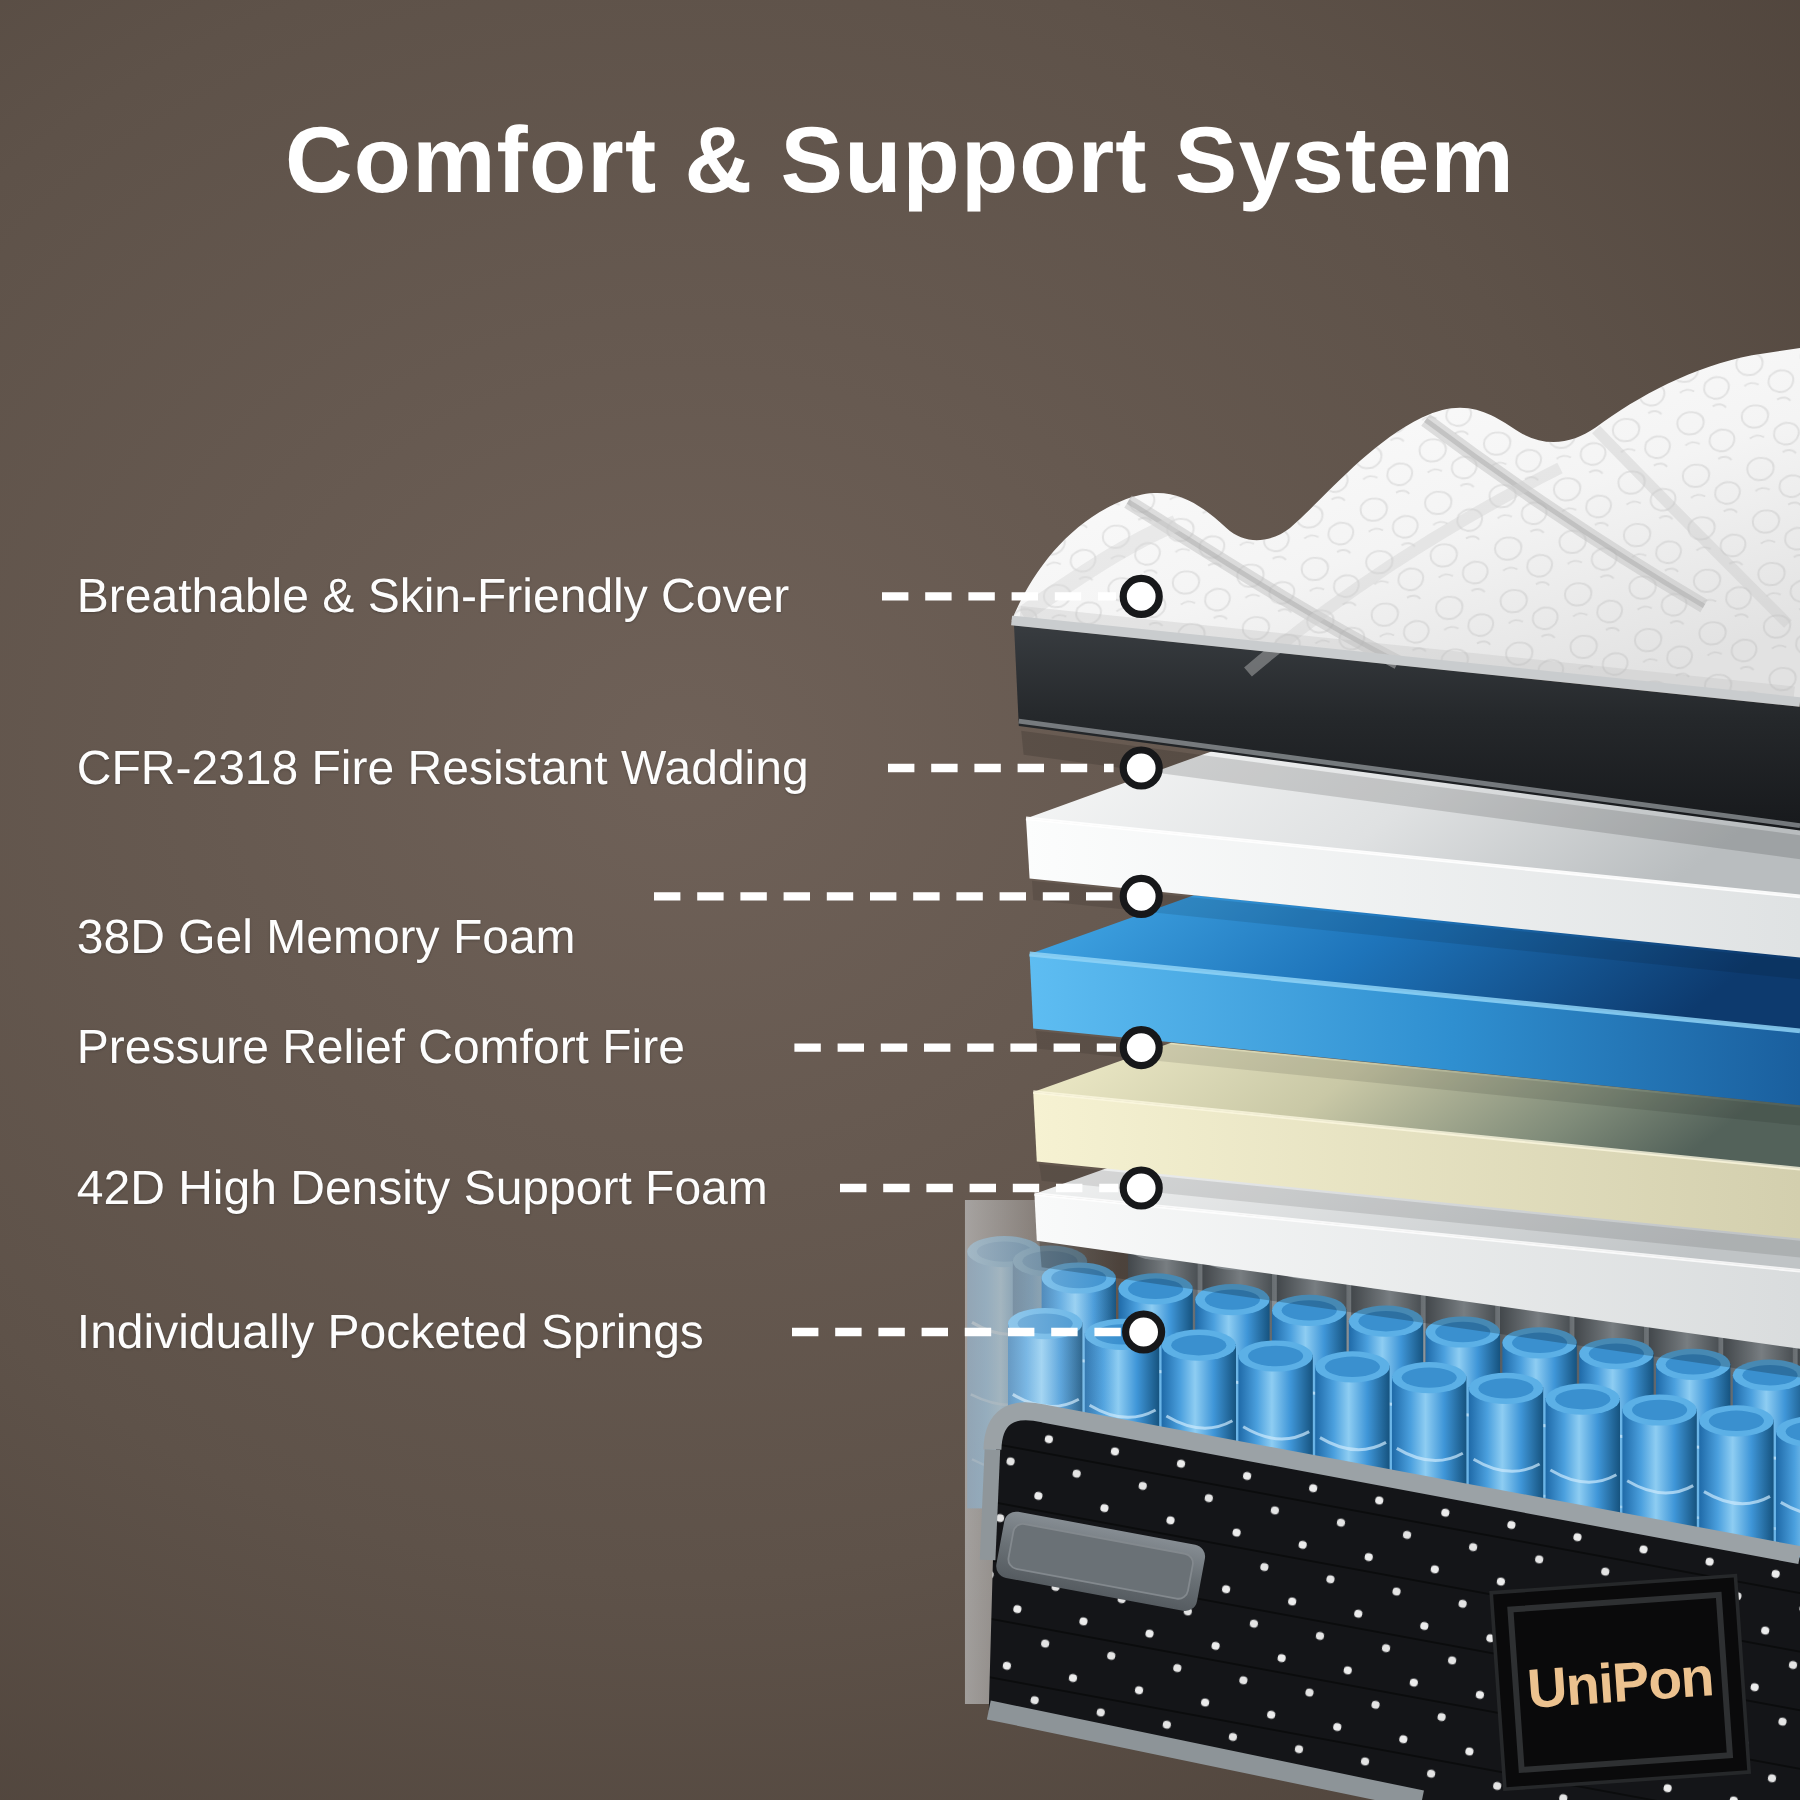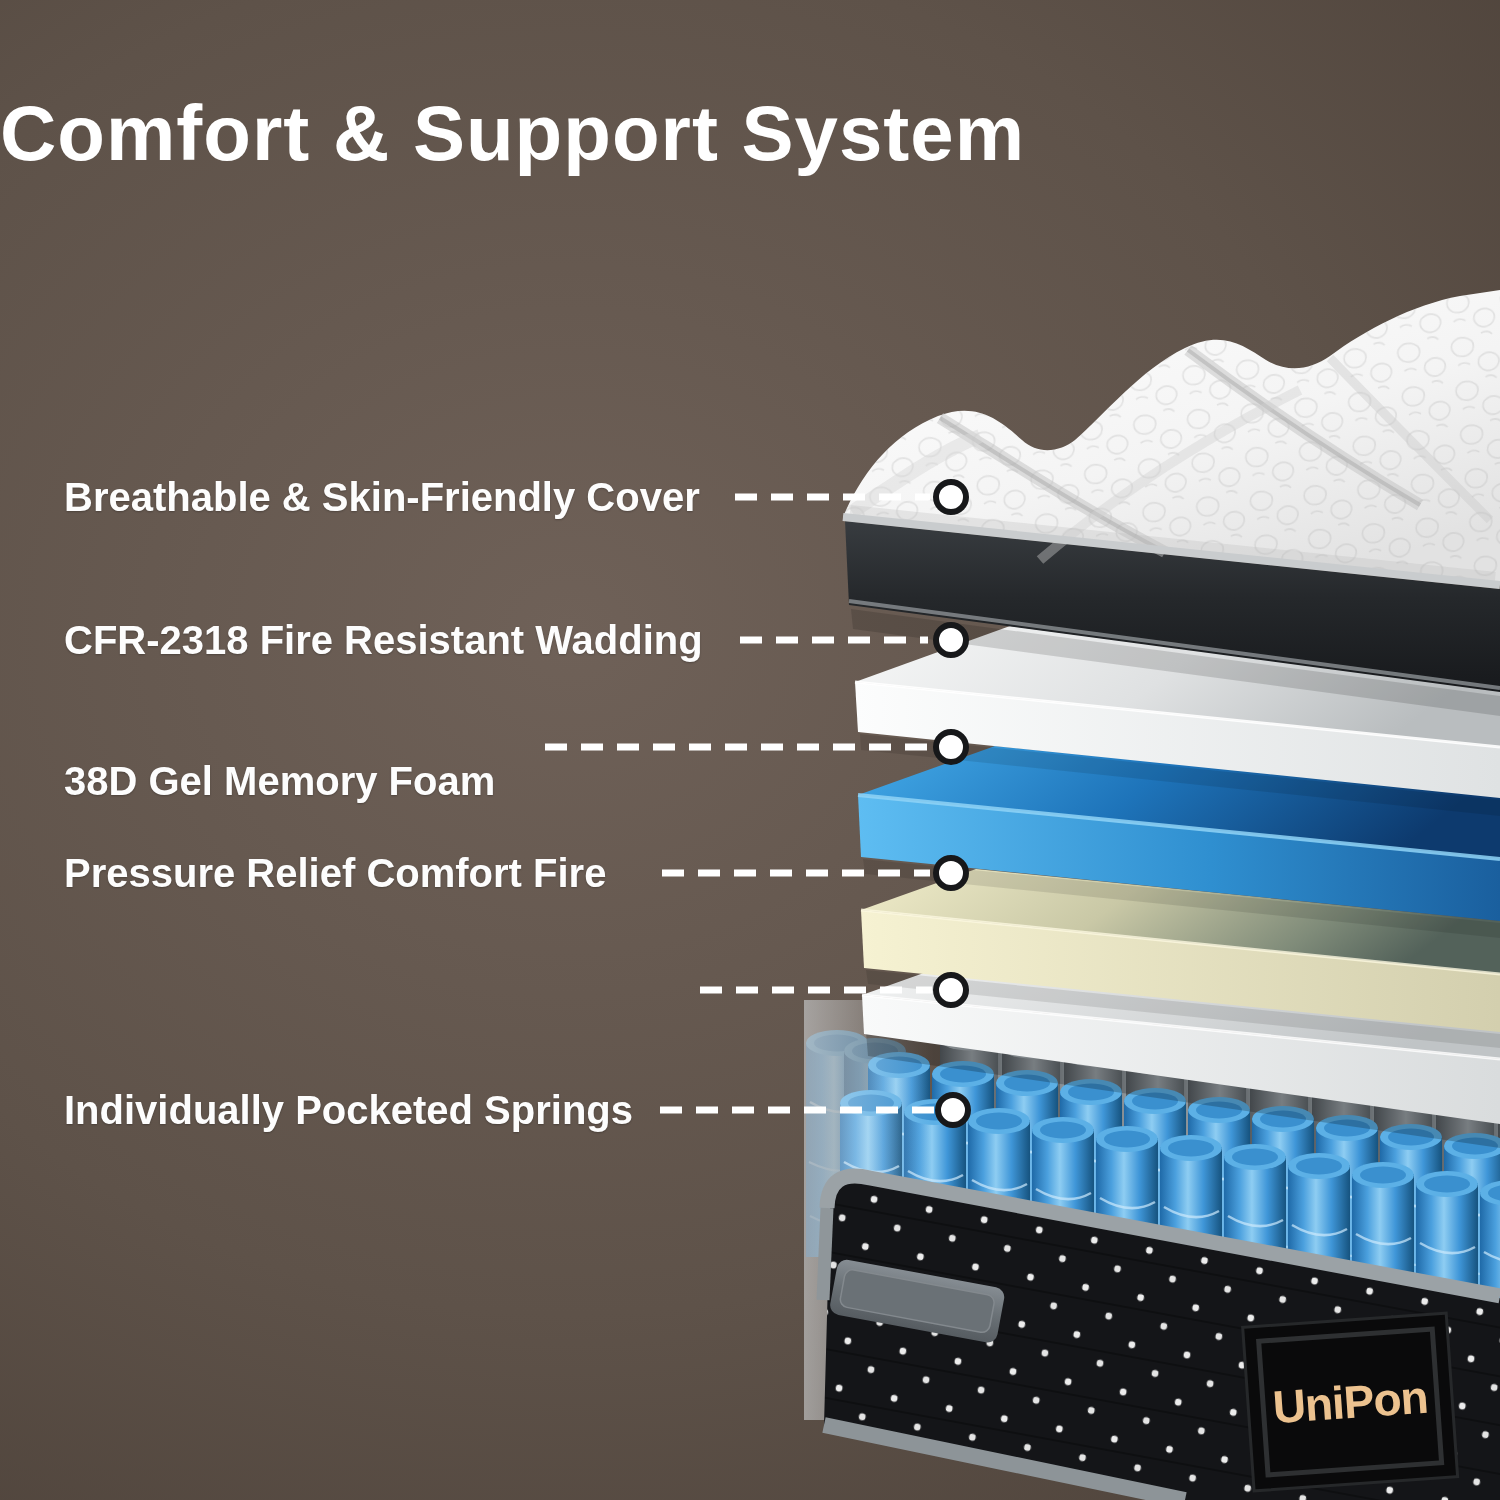--- a/index.html
+++ b/index.html
@@ -3,25 +3,25 @@
 <meta charset="utf-8">
 <style>
   html,body{margin:0;padding:0;background:#3a322c;}
   .canvas{
     position:relative;width:1500px;height:1500px;overflow:hidden;
     font-family:"Liberation Sans",sans-serif;
     background:radial-gradient(140% 120% at 38% 42%, #6f6158 0%, #5e5249 38%, #4a3f37 68%, #342b25 100%);
   }
   .title{
     position:absolute;top:88px;left:0;width:100%;margin:0;
-    text-align:left;color:#ffffff;font-size:78px;font-weight:700;letter-spacing:1px;
+    text-align:center;color:#ffffff;font-size:78px;font-weight:700;letter-spacing:1px;
   }
   .art{position:absolute;left:0;top:0;width:1500px;height:1500px;}
   .label{
-    position:absolute;left:64px;color:#fdfdfd;font-size:40px;font-weight:700;
+    position:absolute;left:64px;color:#fdfdfd;font-size:40px;font-weight:400;
     white-space:nowrap;line-height:42px;text-shadow:0 1px 2px rgba(0,0,0,.25);
   }
   .row1{top:476px}.row2{top:619px}.row3{top:760px}.row4{top:852px}.row5{top:969px}.row6{top:1089px}
 </style>
 </head>
 <body>
 
 <div class="canvas">
 
   <h1 class="title">Comfort &amp; Support System</h1>
@@ -288,15 +288,16 @@
       <circle cx="951" cy="873" r="15"></circle>
       <circle cx="951" cy="990" r="15"></circle>
       <circle cx="953" cy="1110" r="15"></circle>
     </g>
   </svg>
 
   <div class="label row1"><span>Breathable &amp; Skin-Friendly Cover</span></div>
   <div class="label row2"><span>CFR-2318 Fire Resistant Wadding</span></div>
   <div class="label row3"><span>38D Gel Memory Foam</span></div>
   <div class="label row4"><span>Pressure Relief Comfort Fire</span></div>
+  <div class="label row5"><span>42D High Density Support Foam</span></div>
   <div class="label row6"><span>Individually Pocketed Springs</span></div>
 
 </div>
 
 </body></html>

